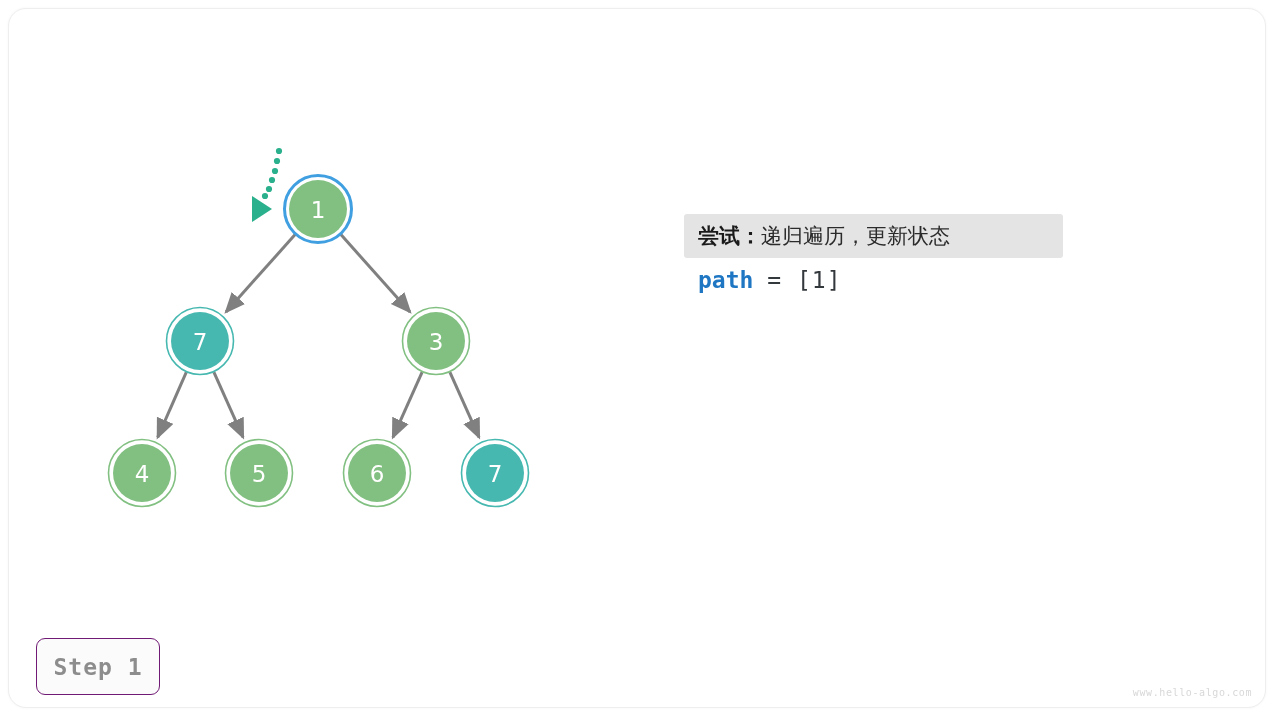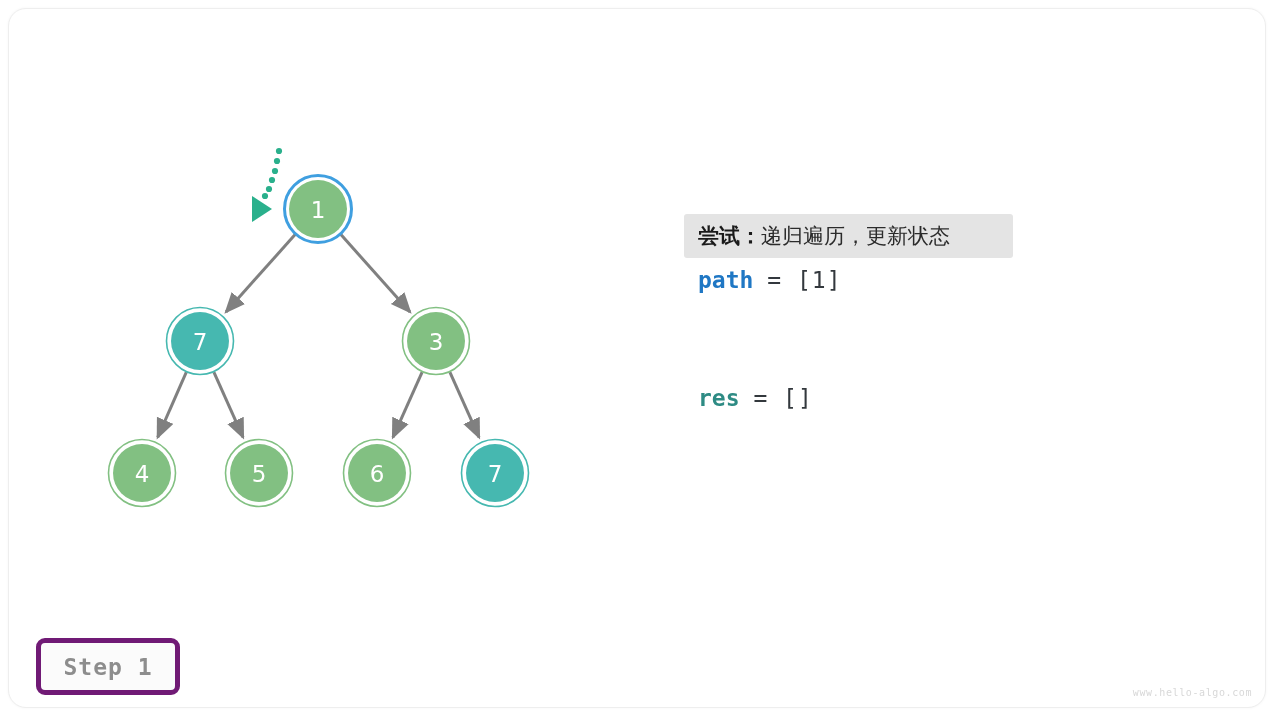--- a/index.html
+++ b/index.html
@@ -56,21 +56,21 @@
   }
   .info-line {
     height: 44px;
     line-height: 44px;
     white-space: nowrap;
     font-size: 21px;
     color: #2b2b2b;
     padding: 0 14px;
     box-sizing: border-box;
     display: block;
-    width: 329px;
+    width: 379px;
   }
   .info-line.highlight {
     background: #e4e4e4;
     border-radius: 3px;
   }
   .info-line .kw {
     font-weight: bold;
     color: #1a1a1a;
   }
   .info-line .body {
@@ -95,23 +95,23 @@
   }
   .spacer-line {
     height: 74px;
   }
 
   
   .step-badge {
     position: absolute;
     left: 36px;
     top: 638px;
-    width: 144px;
+    width: 124px;
     height: 57px;
-    border: 5px solid #701a75;
+    border: 1px solid #701a75;
     border-radius: 9px;
     background: #fbfbfb;
     display: flex;
     align-items: center;
     justify-content: center;
     box-sizing: border-box;
   }
   .step-badge span {
     font-family: "DejaVu Sans Mono", "Liberation Mono", monospace;
     font-size: 23px;
@@ -202,24 +202,20 @@
 
   <div class="info-panel">
     <div class="info-line highlight">
       <span class="kw">尝试：</span><span class="body">递归遍历，更新状态</span>
     </div>
     <div class="var-line">
       <span class="vname" id="var-path-name" style="color: rgb(31, 119, 196);">path</span>
       <span class="vval">= [1]</span>
     </div>
     <div class="spacer-line"></div>
-    <div class="var-line">
-      <span class="vname" id="var-res-name" style="color: rgb(46, 139, 132);">res</span>
-      <span class="vval">= []</span>
-    </div>
   </div>
 
   <div class="step-badge">
     <span>Step 1</span>
   </div>
 
   <div class="watermark">www.hello-algo.com</div>
 
 </div>
 

